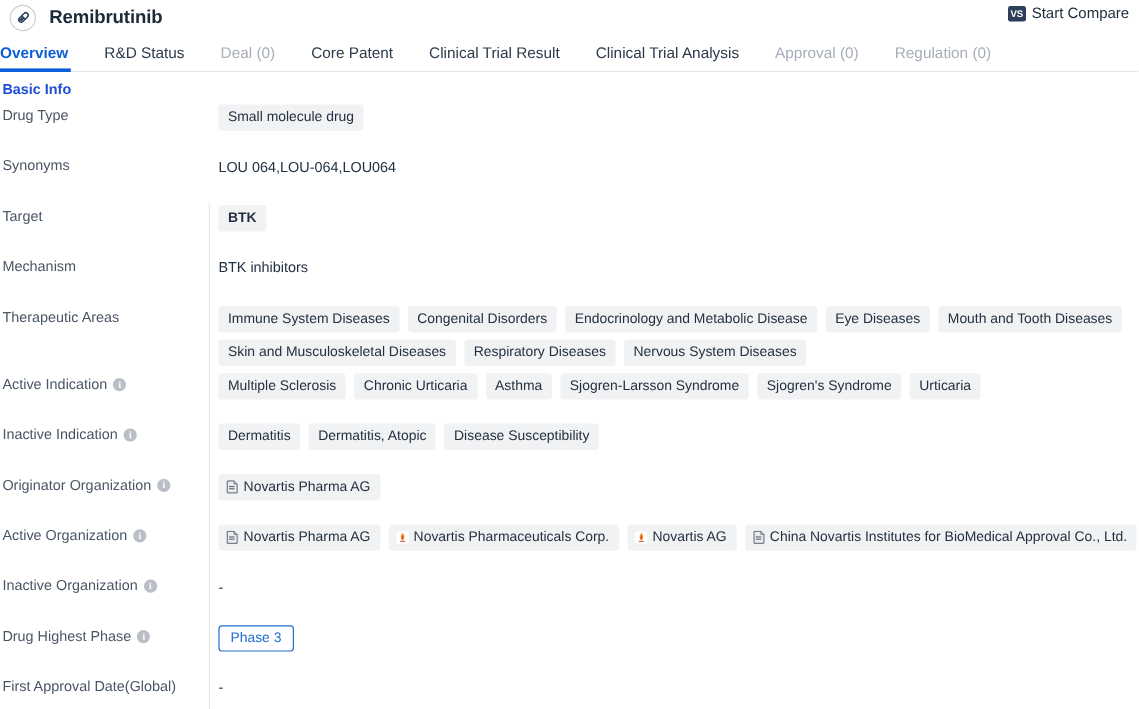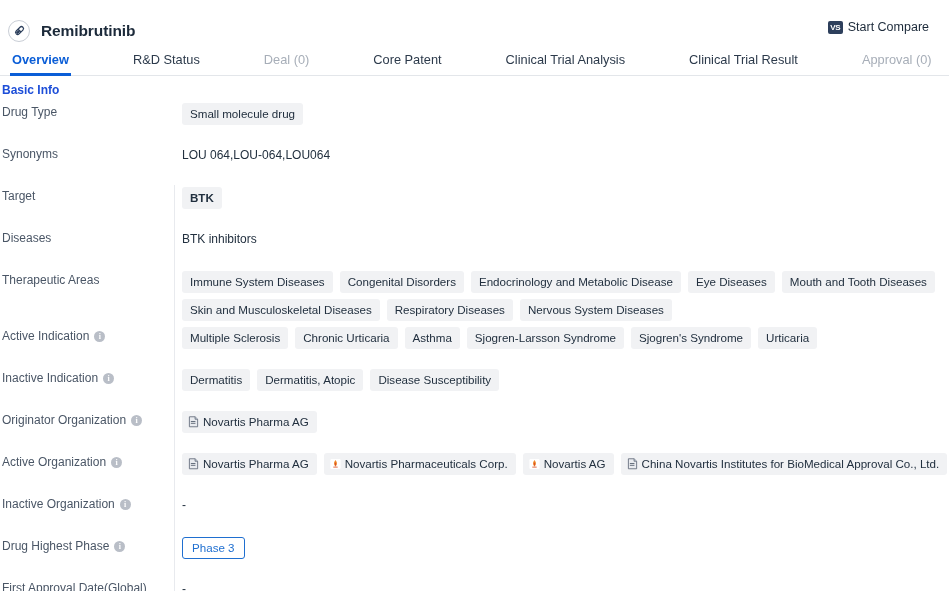--- a/index.html
+++ b/index.html
@@ -11,40 +11,39 @@
     overflow: hidden;
   }
 
   
   .app-header {
     height: 29px;
     display: flex;
     align-items: center;
     padding: 0 10px 0 8px;
     position: relative;
-    margin-top: 16px;
   }
   .pill-badge {
     width: 22px; height: 22px;
     border: 1px solid #c9ced6;
     border-radius: 50%;
     display: flex; align-items: center; justify-content: center;
     flex: 0 0 auto;
     background: #fff;
   }
   .drug-title {
     font-size: 15.5px;
     font-weight: bold;
     color: #1c2a3a;
     margin-left: 11px;
     letter-spacing: -0.1px;
   }
   .compare-btn {
     position: absolute;
-    right: 20px;
+    right: 8px;
     top: 4px;
     display: flex;
     align-items: center;
     gap: 5px;
     cursor: pointer;
   }
   .vs-icon {
     width: 15px; height: 13px;
     background: #2d3f5c;
     border-radius: 2px;
@@ -58,23 +57,22 @@
     font-size: 12.5px;
     color: #1c2a3a;
   }
 
   
   .tabbar {
     height: 31px;
     display: flex;
     align-items: flex-end;
     border-bottom: 1px solid #e3e6ea;
-    padding-left: 12px;
+    padding-left: 0;
     position: relative;
-    gap: 34px;
   }
   .tab {
     font-size: 12.8px;
     color: #2c3a4b;
     padding: 0 0 8px 0;
     margin-right: 30px;
     cursor: pointer;
     white-space: nowrap;
     position: relative;
   }
@@ -208,22 +206,22 @@
     <span class="vs-icon">VS</span>
     <span class="compare-label">Start Compare</span>
   </div>
 </div>
 
 <div class="tabbar">
   <div class="tab active">Overview</div>
   <div class="tab">R&amp;D Status</div>
   <div class="tab dim">Deal (0)</div>
   <div class="tab">Core Patent</div>
+  <div class="tab">Clinical Trial Result</div>
   <div class="tab">Clinical Trial Analysis</div>
-  <div class="tab">Clinical Trial Result</div>
   <div class="tab dim">Approval (0)</div>
   <div class="tab dim">Regulation (0)</div>
 </div>
 
 <div class="content">
   <div class="section-title">Basic Info</div>
 
   <div class="rows">
     <div class="divider-v"></div>
 
@@ -247,21 +245,21 @@
       <div class="row-label">
         <span>Target</span>
       </div>
       <div class="row-value">
         <span class="tag bold">BTK</span>
       </div>
     </div>
 
     <div class="row">
       <div class="row-label">
-        <span>Diseases</span>
+        <span>Mechanism</span>
       </div>
       <div class="row-value plain">BTK inhibitors</div>
     </div>
 
     <div class="row">
       <div class="row-label">
         <span>Therapeutic Areas</span>
       </div>
       <div class="row-value">
         <span class="tag">Immune System Diseases</span>

